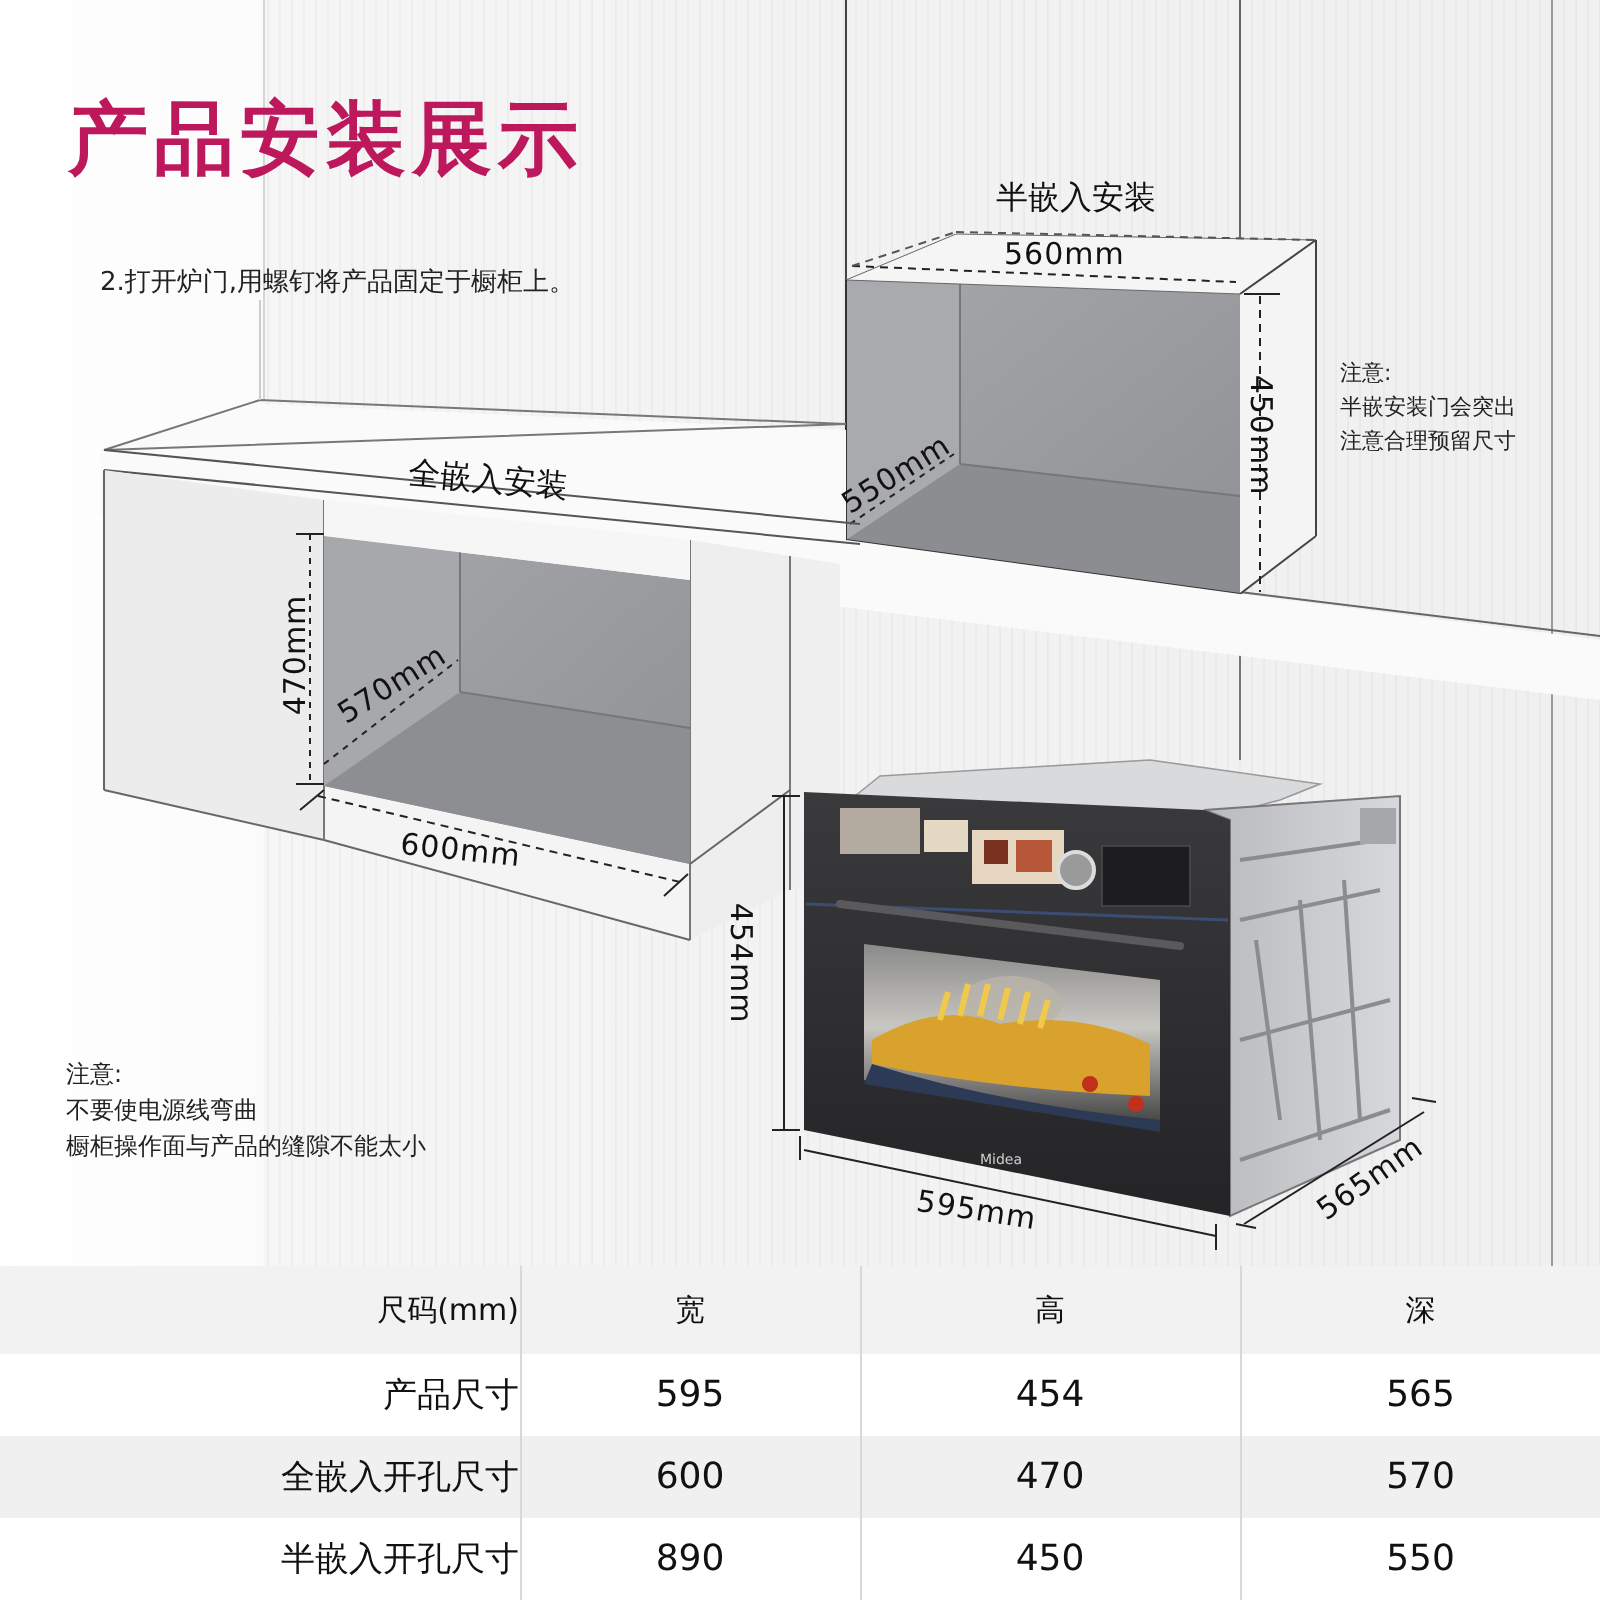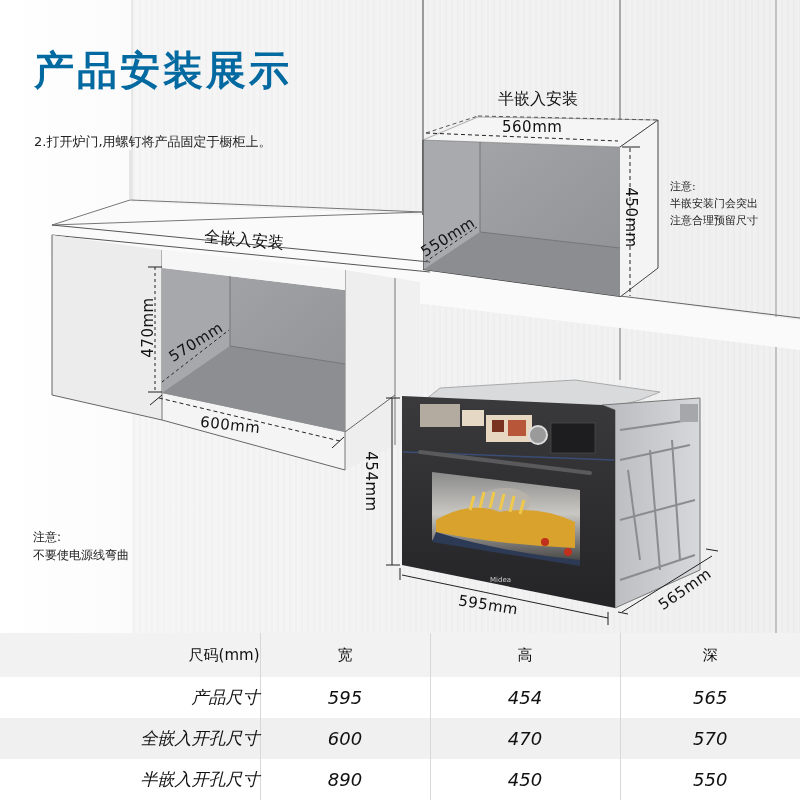--- a/index.html
+++ b/index.html
@@ -2,38 +2,38 @@
 <html><head>
 <meta charset="utf-8">
 <style>
   * { box-sizing: border-box; margin: 0; padding: 0; }
   html, body { width: 800px; height: 800px; overflow: hidden; background: #ffffff; }
   body { position: relative; font-family: "DejaVu Sans", "Liberation Sans", sans-serif; color: #111; }
 
   .scene { position: absolute; left: 0; top: 0; width: 800px; height: 633px; overflow: hidden; background: #ffffff; }
   .scene svg { position: absolute; left: 0; top: 0; }
 
-  .title { position: absolute; left: 34px; top: 46px; font-size: 40px; font-weight: bold; letter-spacing: 3px; color: #0369a1; line-height: 48px; }
+  .title { position: absolute; left: 34px; top: 46px; font-size: 40px; font-weight: bold; letter-spacing: 3px; color: #be185d; line-height: 48px; }
   .step { position: absolute; left: 34px; font-size: 13px; color: #222; line-height: 18px; white-space: nowrap; }
   .step1 { top: 108px; }
-  .step2 { top: 133px; }
+  .step2 { top: 133px; margin-left: 16px; }
 
   .lbl { position: absolute; color: #111; white-space: nowrap; line-height: 1; }
   .sec-title { font-size: 16px; }
   .dim { font-size: 15px; letter-spacing: 0.5px; }
 
   .note { position: absolute; font-size: 11px; color: #222; line-height: 17px; white-space: nowrap; }
   .note div { }
   .note-big { font-size: 12px; line-height: 18px; }
 
   .specs { position: absolute; left: 0; top: 633px; width: 800px; height: 167px; border-collapse: collapse; table-layout: fixed; }
   .specs td, .specs th { text-align: center; font-weight: normal; color: #111; border-left: 1px solid #d8d8d8; }
   .specs tr td:first-child, .specs tr th:first-child { border-left: none; text-align: right; }
   .specs thead th { height: 44px; background: #f2f2f2; font-size: 15px; }
-  .specs tbody td { height: 41px; font-size: 18px; font-style: italic; }
+  .specs tbody td { height: 41px; font-size: 18px; }
   .specs tbody tr:nth-child(even) td { background: #f0f0f0; }
   .specs tbody tr:nth-child(odd) td { background: #ffffff; }
   .specs .rowlabel { font-size: 17px; }
 </style>
 </head>
 <body>
 
 <div class="scene">
   <svg width="800" height="633" viewBox="0 0 800 633">
     <defs>
@@ -187,20 +187,21 @@
   <div class="lbl dim" style="left:166px; top:335px; transform: rotate(-32deg);">570mm</div>
   <div class="lbl dim" style="left:200px; top:418px; transform: rotate(6deg);">600mm</div>
 
   <div class="lbl dim" style="left:340px; top:474px; transform: rotate(90deg);">454mm</div>
   <div class="lbl dim" style="left:458px; top:598px; transform: rotate(9deg);">595mm</div>
   <div class="lbl dim" style="left:655px; top:582px; transform: rotate(-35deg);">565mm</div>
 
   <div class="note note-big" style="left:33px; top:528px;">
     <div>注意:</div>
     <div>不要使电源线弯曲</div>
+    <div>橱柜操作面与产品的缝隙不能太小</div>
   </div>
 </div>
 
 <table class="specs">
   <colgroup>
     <col style="width:260px">
       <col style="width:170px">
       <col style="width:190px">
       <col style="width:180px">
   </colgroup>

